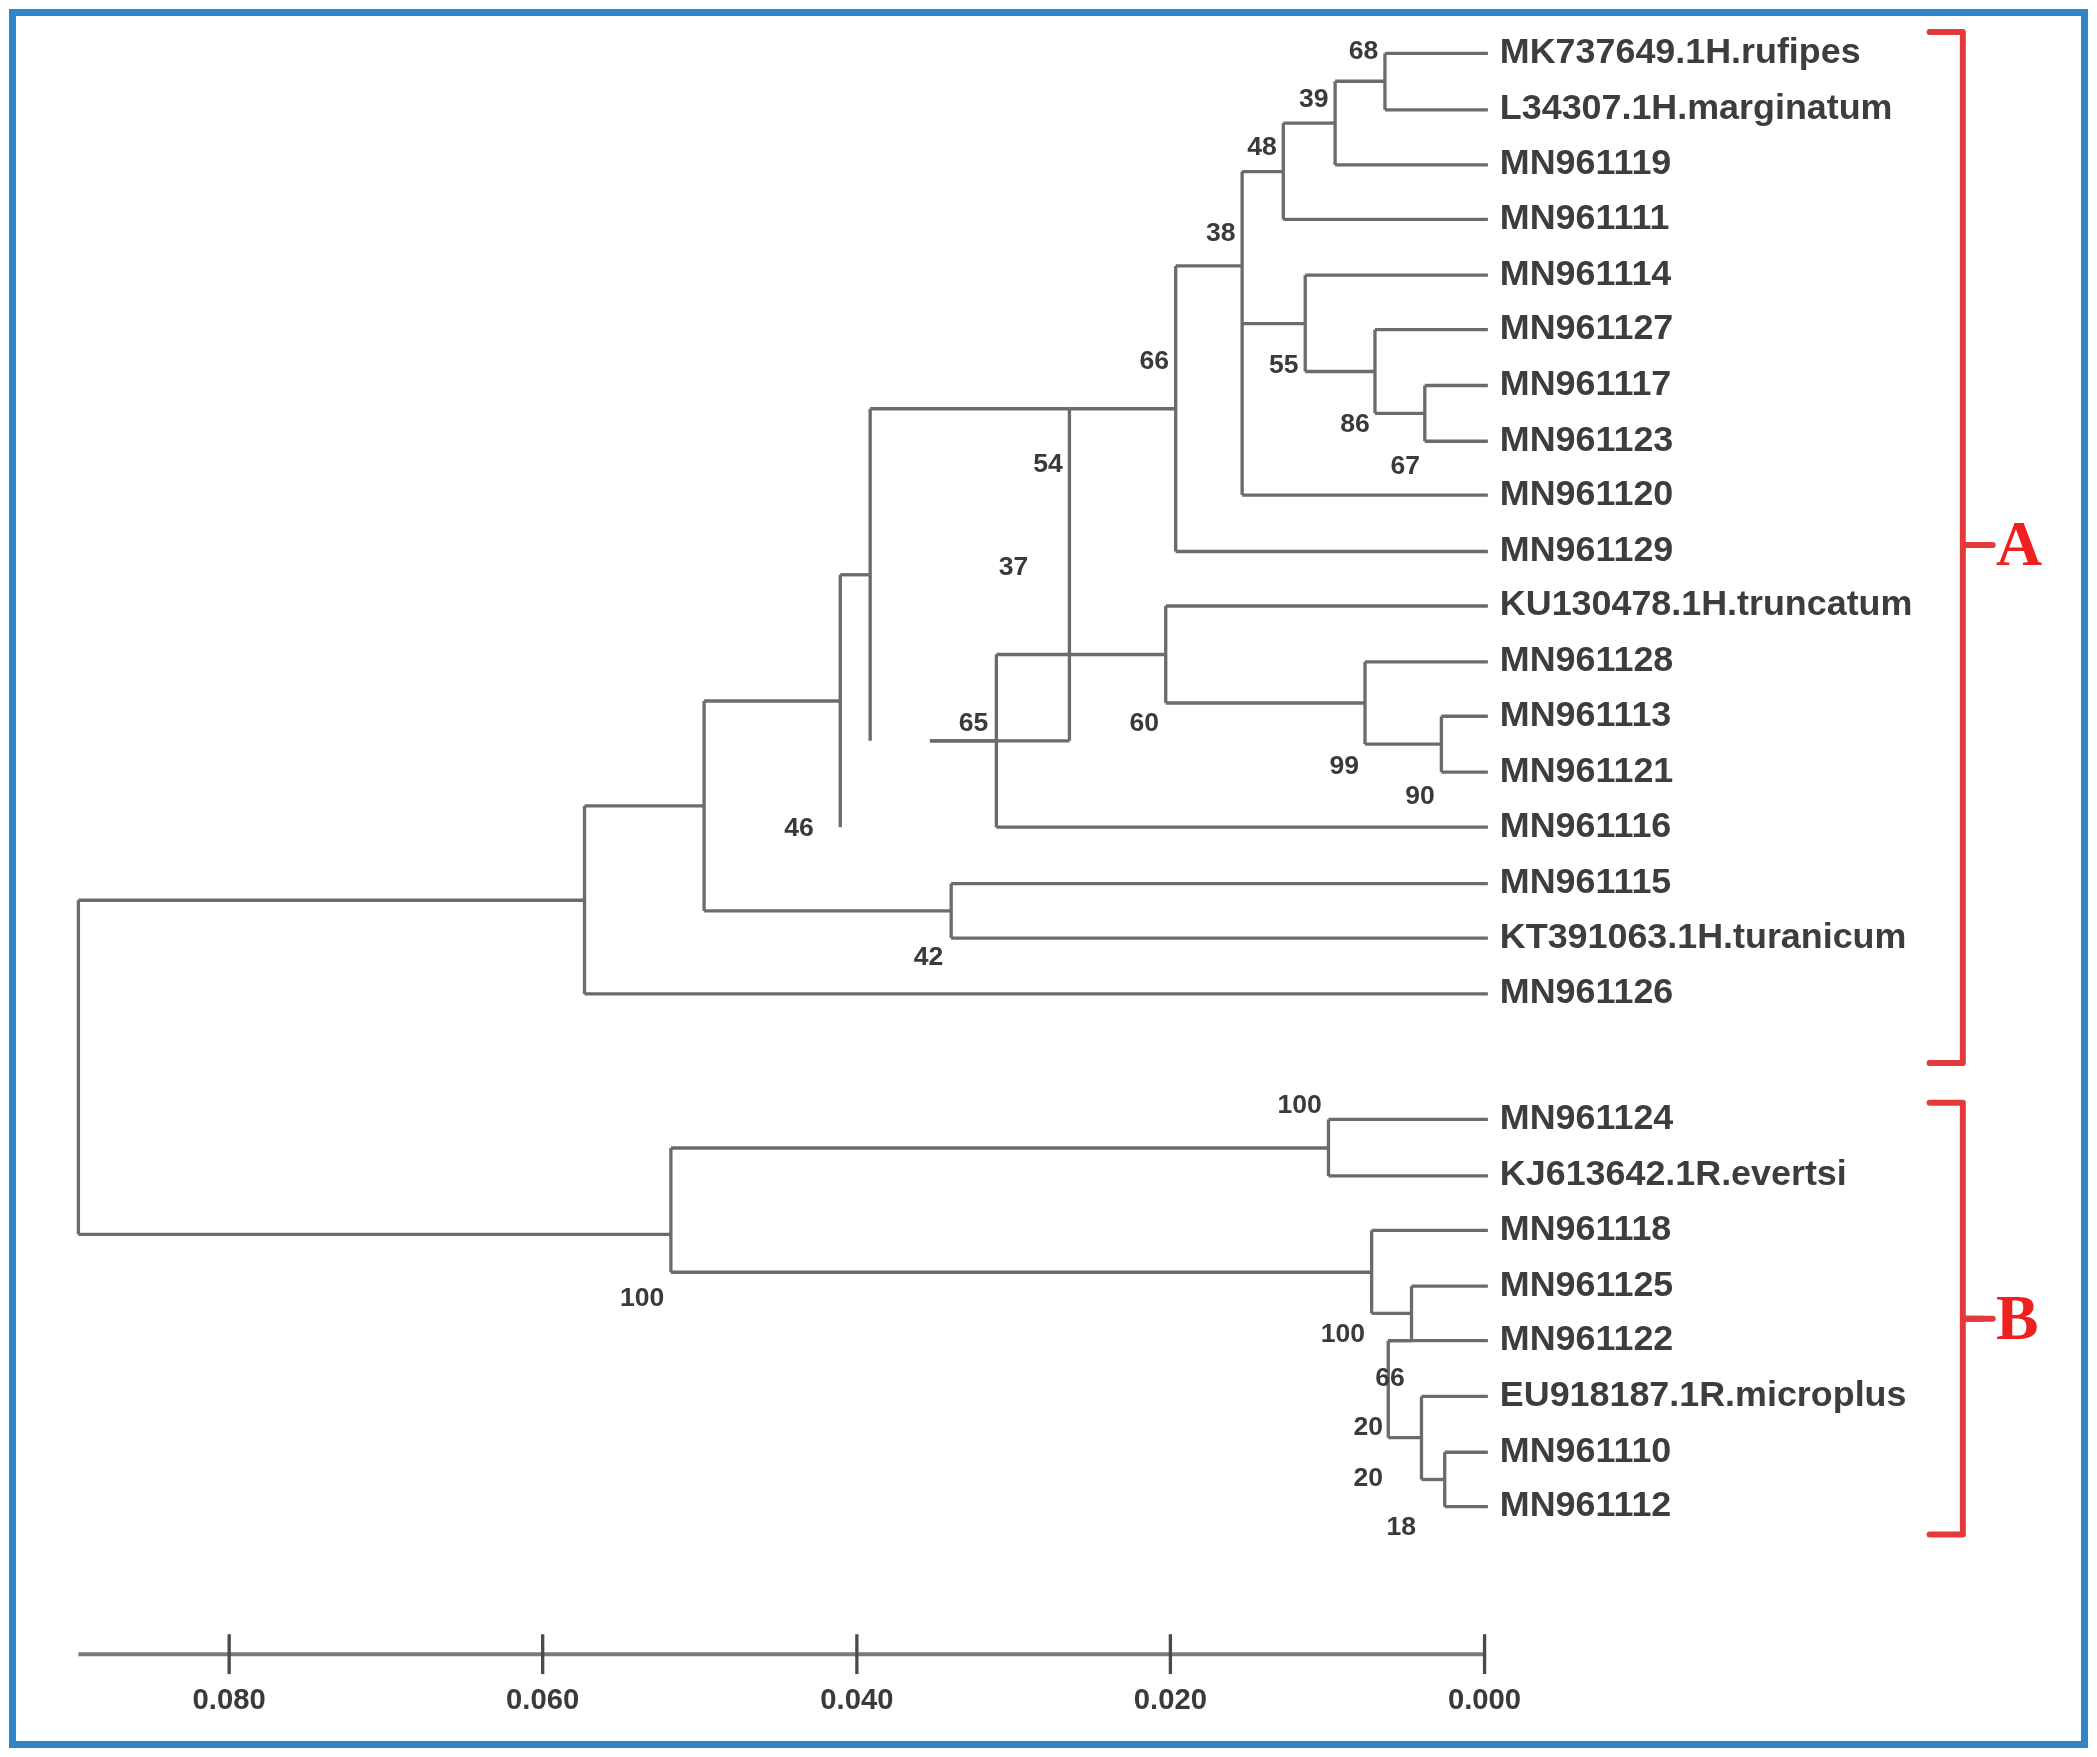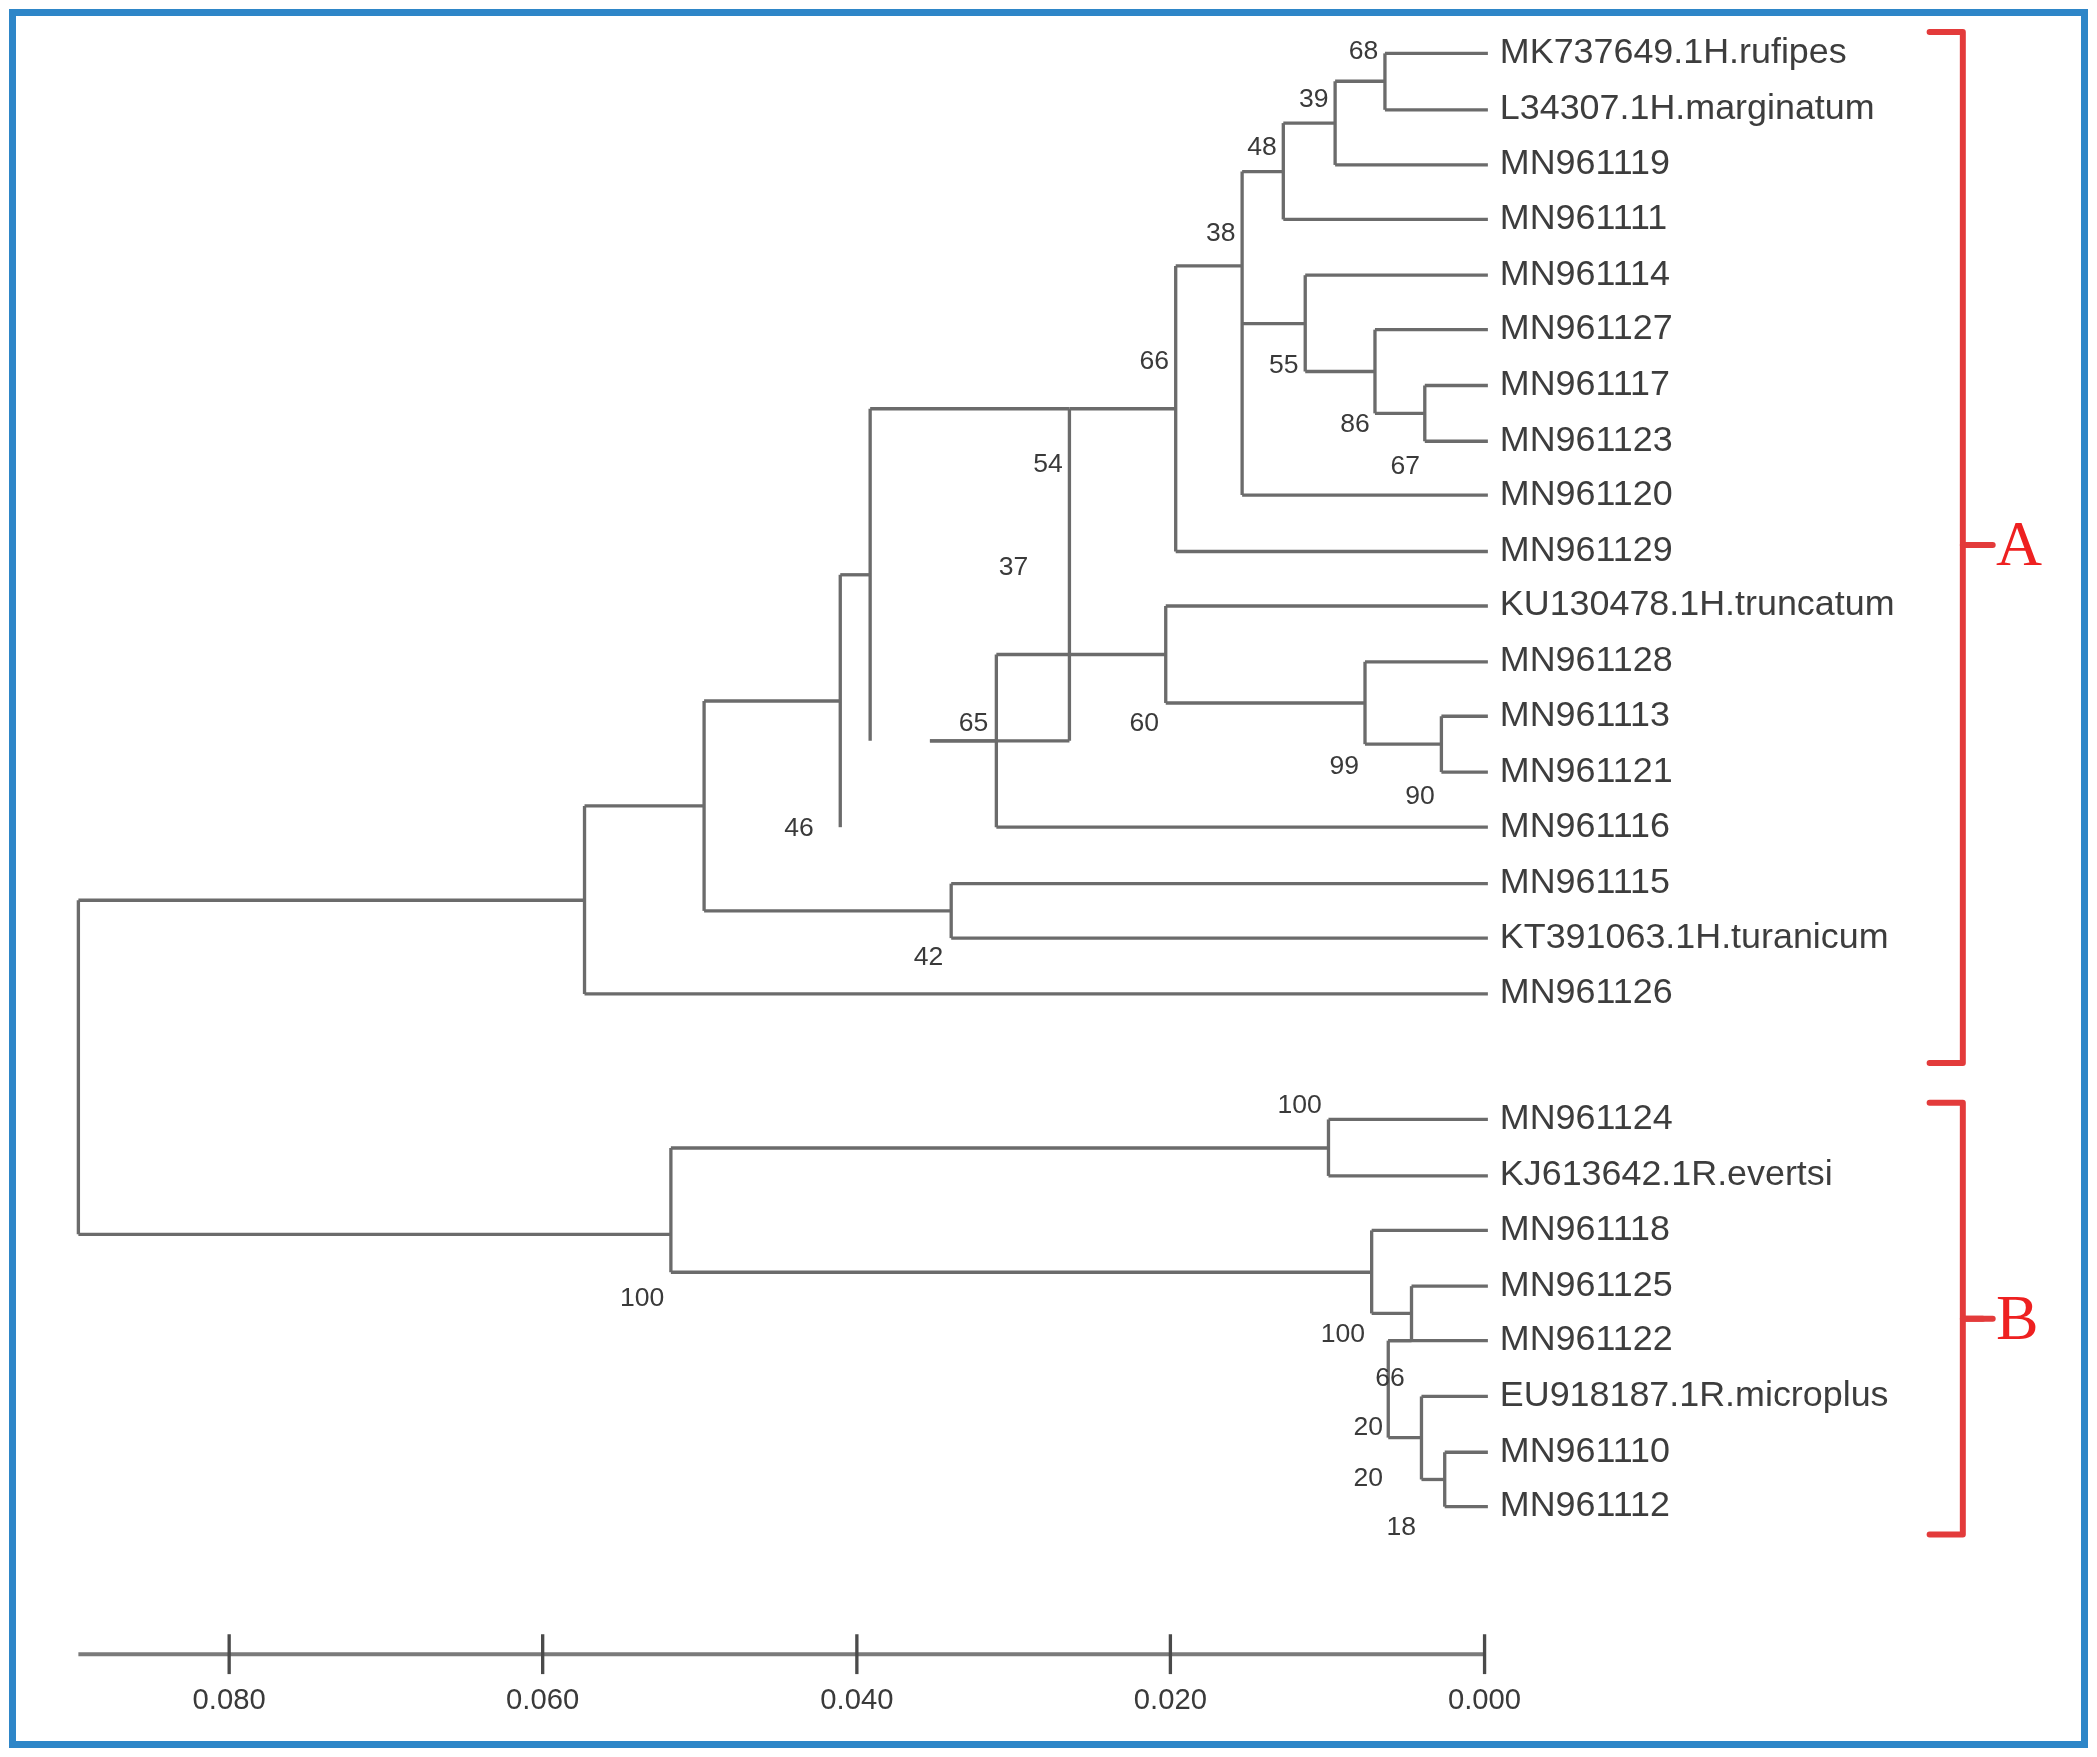--- a/index.html
+++ b/index.html
@@ -3,20 +3,21 @@
 <meta charset="utf-8">
 <style>
   html,body{margin:0;padding:0;background:#ffffff;}
   body{font-family:"Liberation Sans",sans-serif;}
   #page{
     position:relative;
     width:2097px;height:1758px;
     background:#ffffff;
     box-sizing:border-box;
     overflow:hidden;
+    font-weight:bold;
   }
   
   #frame{
     position:absolute;
     left:9.3px;top:9.3px;
     width:2079px;height:1739px;
     border:7.3px solid #2E86C8;
     box-sizing:border-box;
     background:#ffffff;
   }

